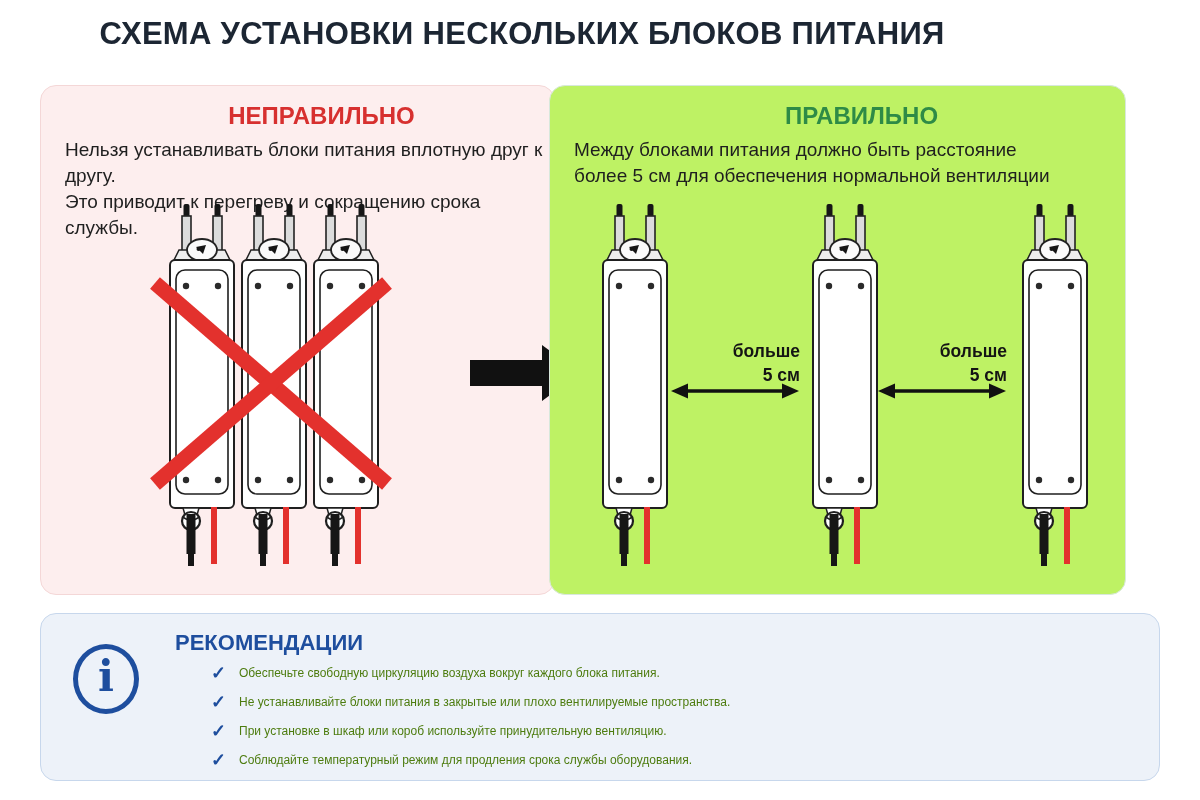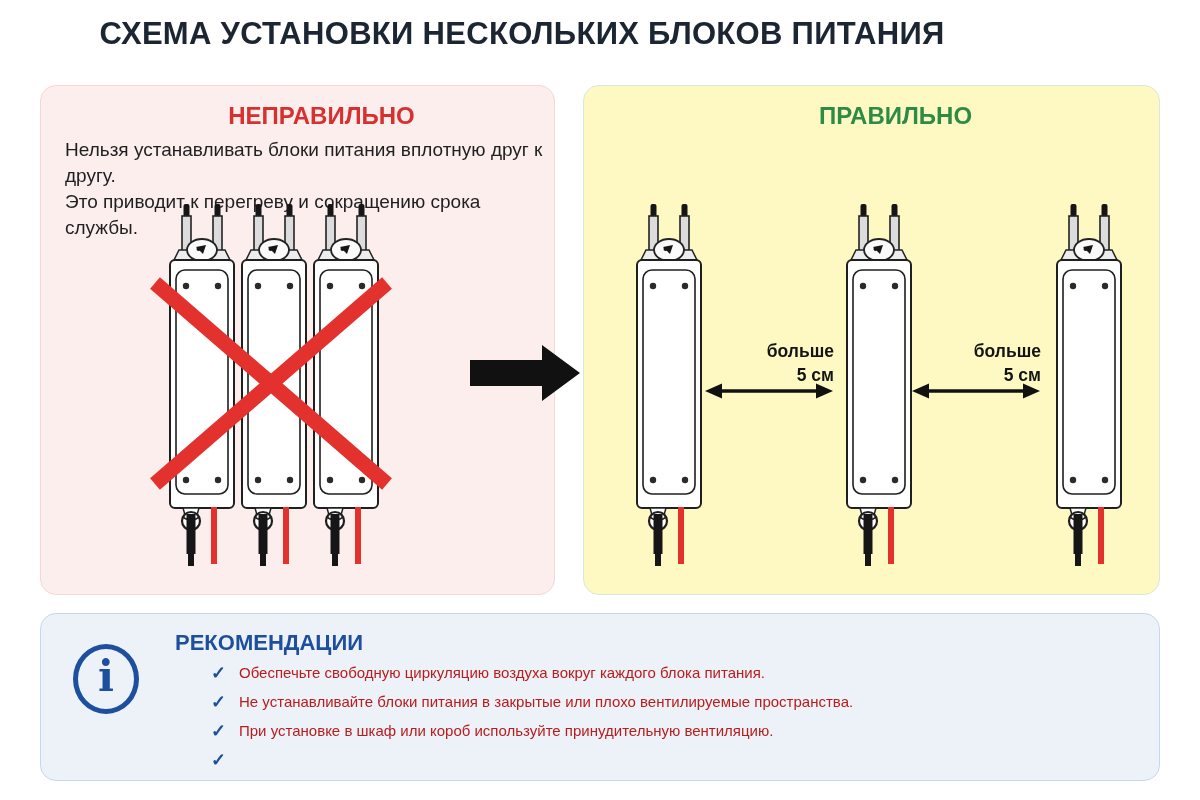--- a/index.html
+++ b/index.html
@@ -6,21 +6,21 @@
   body{
     width:1200px;height:800px;position:relative;overflow:hidden;
     background:#ffffff;font-family:"Liberation Sans",sans-serif;
   }
   .page-title{
     position:absolute;top:16px;left:0;width:1044px;text-align:center;
     font-size:31px;font-weight:800;color:#1c2633;letter-spacing:.3px;
   }
   .panel{position:absolute;top:85px;height:510px;border-radius:16px;box-sizing:border-box;}
   .panel-wrong{left:40px;width:515px;background:#fdeeee;border:1px solid #f4d7d7;}
-  .panel-correct{left:583px;width:577px;background:#fef9c3;border:1px solid #d8e8dc;}
+  .panel-correct{left:549px;width:577px;background:#bef264;border:1px solid #d8e8dc;}
   .panel-heading{text-align:center;margin-top:16px;font-size:24px;font-weight:800;padding-left:48px;}
   .panel-wrong .panel-heading{color:#d7302f;}
   .panel-correct .panel-heading{color:#2e8b46;}
   .panel-desc{text-align:left;font-size:19px;line-height:26px;color:#1f1f1f;margin-top:7px;padding-left:24px;}
   .psu{position:absolute;width:66px;height:364px;}
   .cross-svg{position:absolute;left:105px;top:190px;width:250px;height:215px;}
   .transition-arrow{position:absolute;left:470px;top:344px;width:110px;height:58px;}
   .spacing-arrow{position:absolute;width:130px;height:18px;}
   .spacing-label{
     position:absolute;width:130px;text-align:right;font-size:17.5px;
@@ -33,21 +33,21 @@
   .info-icon{
     position:absolute;left:32px;top:30px;width:56px;height:56px;border-radius:50%;
     border:5px solid #1e4e9e;display:flex;align-items:center;justify-content:center;
     font-family:"DejaVu Serif",serif;font-weight:bold;font-size:42px;color:#1e4e9e;line-height:1;
     padding-bottom:4px;box-sizing:content-box;
   }
   .reco-heading{position:absolute;left:134px;top:16px;font-size:22px;font-weight:800;color:#1e4e9e;}
   .reco-list{position:absolute;left:170px;top:44px;}
   .reco-item{display:flex;align-items:center;height:29px;}
   .check-icon{width:18px;font-size:18px;font-weight:bold;color:#1e4e9e;flex:0 0 18px;}
-  .reco-text{margin-left:10px;font-size:15px;color:#b91c1c;}
+  .reco-text{margin-left:10px;font-size:12px;color:#4d7c0f;}
   svg line,svg polyline{stroke-linecap:butt;}
 </style>
 </head>
 <body>
 
 <svg width="0" height="0" style="position:absolute">
   <defs>
     <symbol id="psu" viewBox="0 0 66 364">
 
       <rect x="14.5" y="0" width="6" height="16" rx="2" fill="#161616"></rect>
@@ -101,20 +101,22 @@
   </svg>
 </div>
 
 <svg class="transition-arrow" viewBox="0 0 110 58">
   <polygon points="0,16 72,16 72,1 110,29 72,57 72,42 0,42" fill="#111111"></polygon>
 </svg>
 
 <div class="panel panel-correct">
   <div class="panel-heading">ПРАВИЛЬНО</div>
   <div class="panel-desc">
+    <div>Между блоками питания должно быть расстояние</div>
+    <div>более 5 см для обеспечения нормальной вентиляции</div>
   </div>
   <svg class="psu" style="left:52px;top:118px">
       <use href="#psu"></use>
     </svg>
   <svg class="psu" style="left:262px;top:118px">
       <use href="#psu"></use>
     </svg>
   <svg class="psu" style="left:472px;top:118px">
       <use href="#psu"></use>
     </svg>
@@ -153,15 +155,16 @@
     <div class="reco-item">
       <span class="check-icon">✓</span>
       <span class="reco-text">Не устанавливайте блоки питания в закрытые или плохо вентилируемые пространства.</span>
     </div>
     <div class="reco-item">
       <span class="check-icon">✓</span>
       <span class="reco-text">При установке в шкаф или короб используйте принудительную вентиляцию.</span>
     </div>
     <div class="reco-item">
       <span class="check-icon">✓</span>
+      <span class="reco-text">Соблюдайте температурный режим для продления срока службы оборудования.</span>
     </div>
   </div>
 </div>
 
 </body></html>

